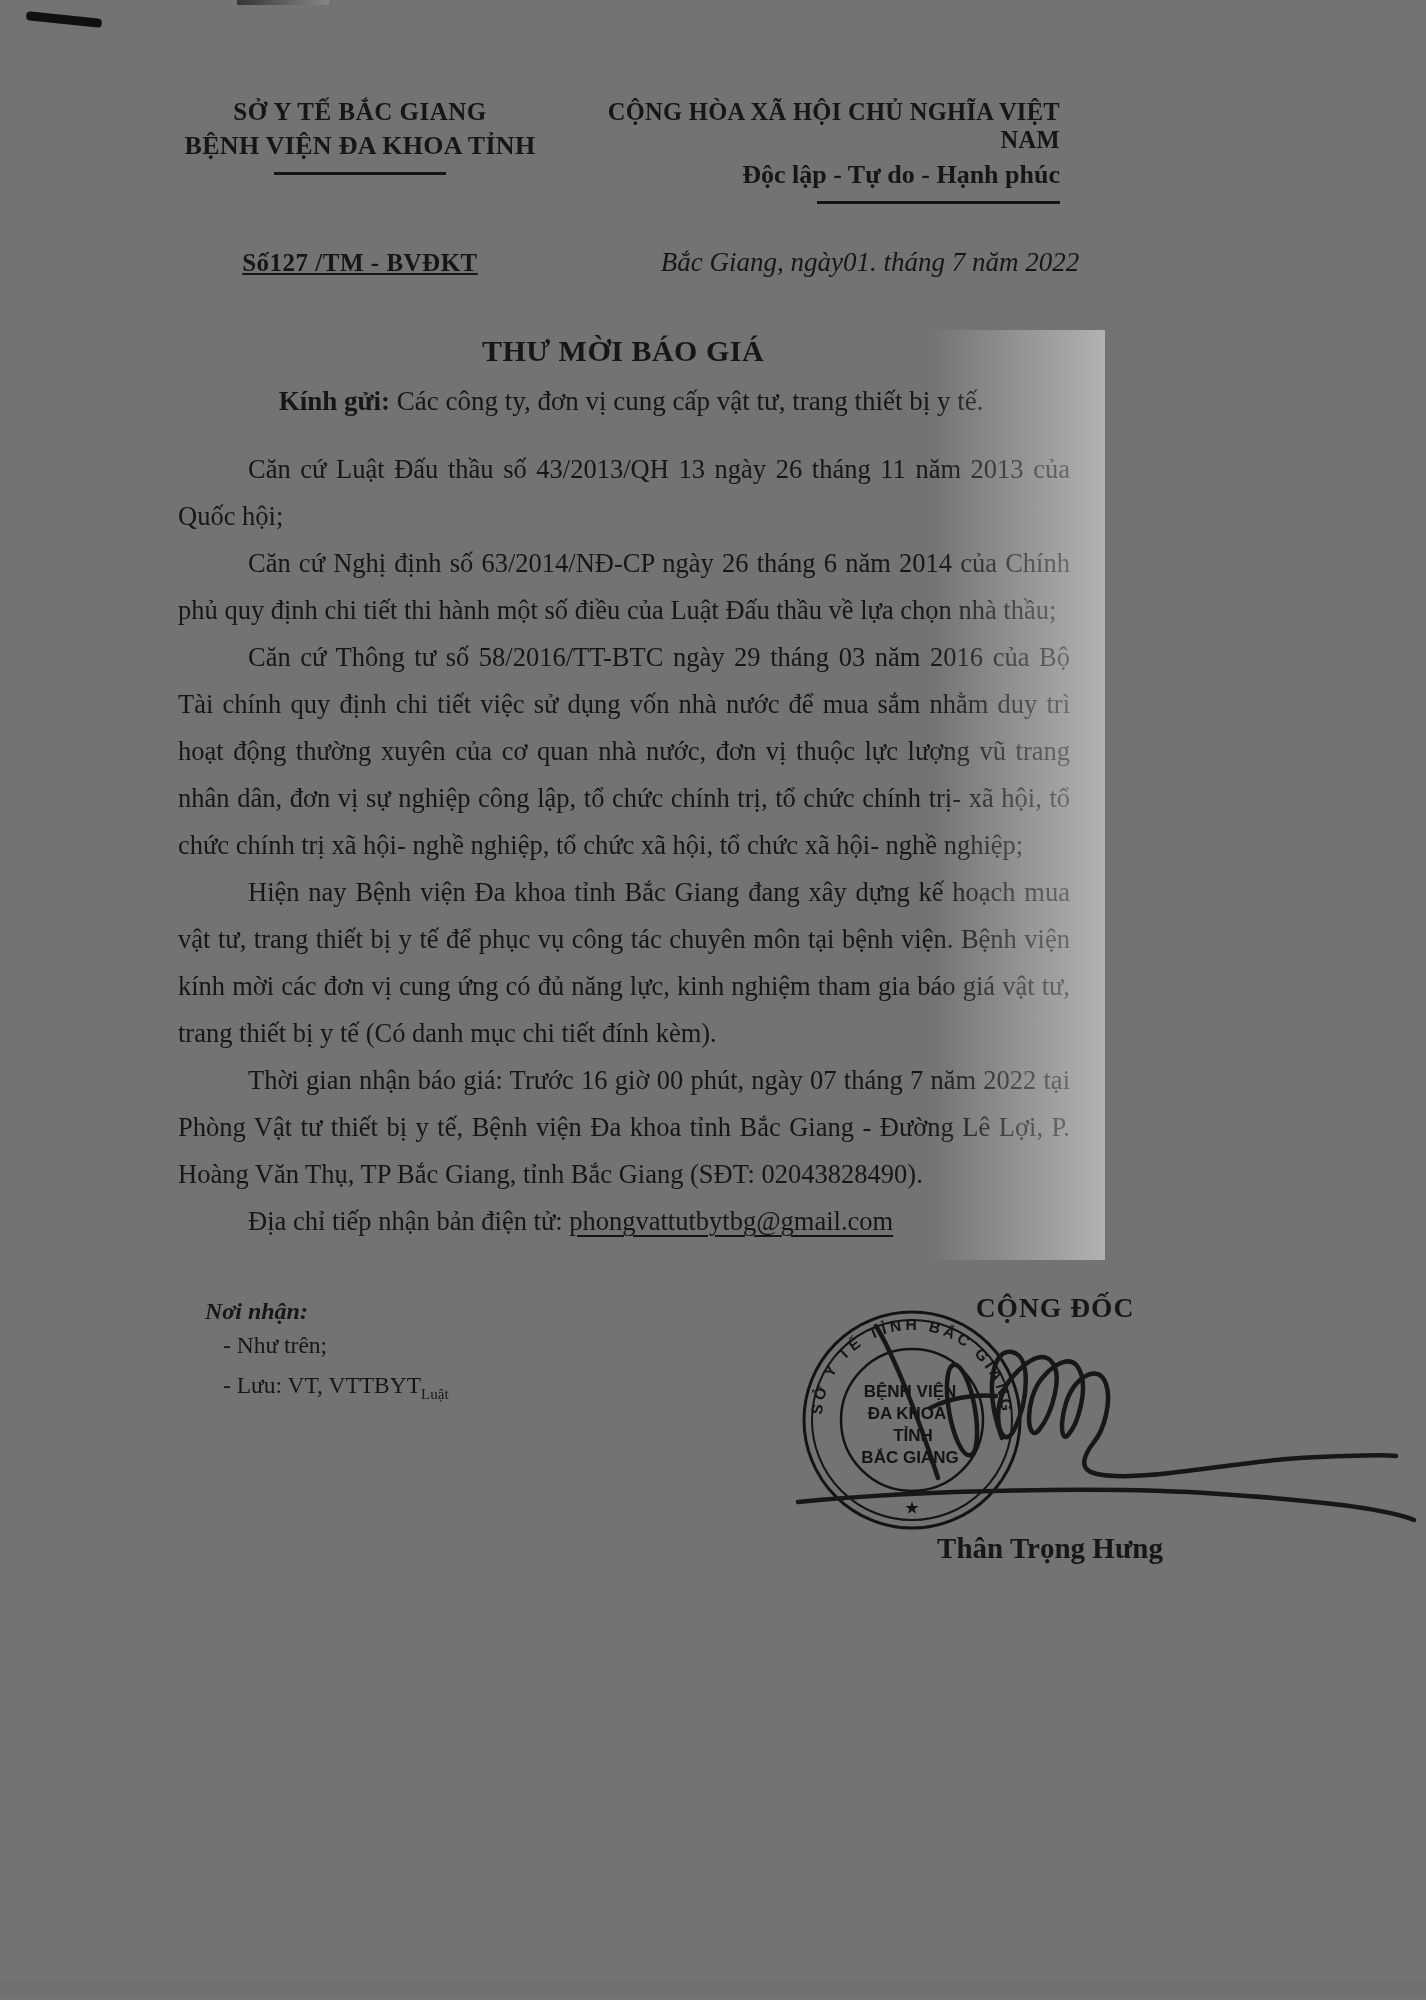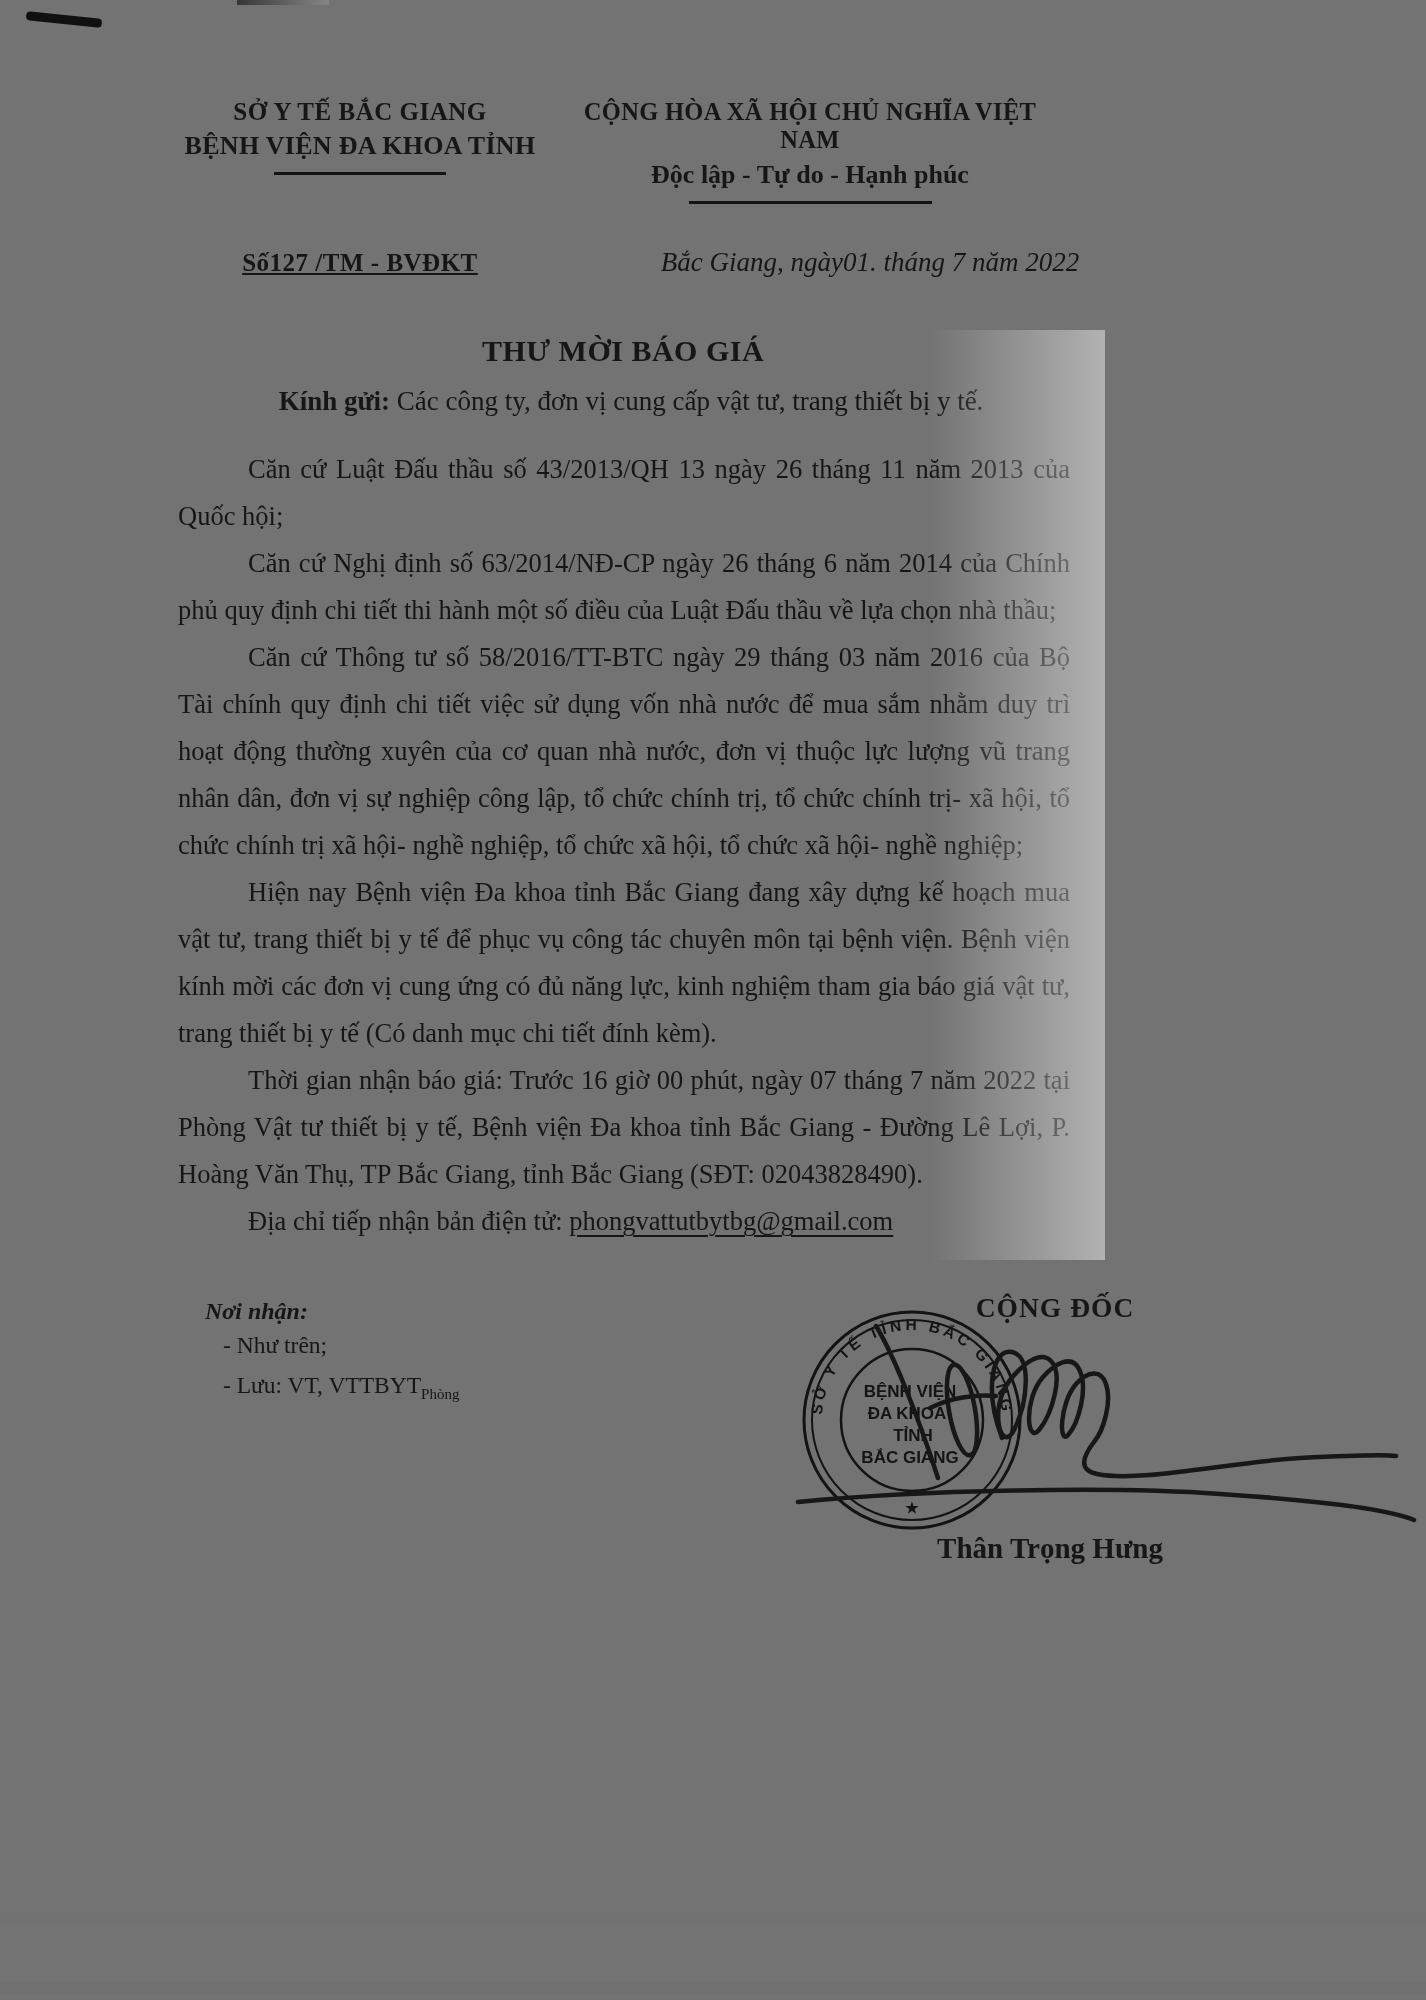--- a/index.html
+++ b/index.html
@@ -17,21 +17,21 @@
   .artifact-top-smudge{position:absolute;left:237px;top:0;width:92px;height:5px;background:linear-gradient(to right,#2a2a2a,#8a8a8a);opacity:.85;}
   .fade-right{position:absolute;left:930px;top:330px;width:175px;height:930px;background:linear-gradient(to right,rgba(255,255,255,0),rgba(255,255,255,.45));pointer-events:none;}
   .band1{position:absolute;left:0;top:1912px;width:100%;height:12px;background:rgba(80,80,80,.03);}
   .band2{position:absolute;left:0;top:1982px;width:100%;height:12px;background:rgba(80,80,80,.045);}
   
   .hdr-left{position:absolute;left:160px;top:98px;width:400px;text-align:center;}
   .hdr-left .l1{font-size:25px;font-weight:bold;letter-spacing:.5px;}
   .hdr-left .l2{font-size:26px;font-weight:bold;margin-top:5px;letter-spacing:.3px;}
   .hdr-underline{display:inline-block;height:3px;background:#141414;margin-top:9px;}
   .ul-left{width:172px;}
-  .hdr-right{position:absolute;left:560px;top:98px;width:500px;text-align:center;}
+  .hdr-right{position:absolute;left:560px;top:98px;width:500px;text-align:right;}
   .hdr-right .l1{font-size:24.5px;font-weight:bold;letter-spacing:.3px;}
   .hdr-right .l2{font-size:26px;font-weight:bold;margin-top:6px;}
   .ul-right{width:243px;}
   .ref-number{position:absolute;left:160px;top:249px;width:400px;text-align:center;font-size:25px;font-weight:bold;letter-spacing:.5px;text-decoration:underline;}
   .place-date{position:absolute;left:640px;top:247px;width:460px;text-align:center;font-size:27px;font-style:italic;}
   
   .doc-title{position:absolute;left:178px;top:334px;width:890px;text-align:center;font-size:30px;font-weight:bold;letter-spacing:.5px;}
   .salutation{position:absolute;left:178px;top:386px;width:890px;text-align:center;font-size:27px;}
   .salutation .b{font-weight:bold;margin-left:16px;}
   
@@ -84,21 +84,21 @@
     <p>Căn cứ Nghị định số 63/2014/NĐ-CP ngày 26 tháng 6 năm 2014 của Chính phủ quy định chi tiết thi hành một số điều của Luật Đấu thầu về lựa chọn nhà thầu;</p>
     <p>Căn cứ Thông tư số 58/2016/TT-BTC ngày 29 tháng 03 năm 2016 của Bộ Tài chính quy định chi tiết việc sử dụng vốn nhà nước để mua sắm nhằm duy trì hoạt động thường xuyên của cơ quan nhà nước, đơn vị thuộc lực lượng vũ trang nhân dân, đơn vị sự nghiệp công lập, tổ chức chính trị, tổ chức chính trị- xã hội, tổ chức chính trị xã hội- nghề nghiệp, tổ chức xã hội, tổ chức xã hội- nghề nghiệp;</p>
     <p><span>Hiện nay Bệnh viện Đa khoa tỉnh Bắc Giang đang xây dựng kế hoạch mua vật tư, trang thiết bị y tế để phục vụ công tác chuyên môn tại bệnh viện. Bệnh viện kính mời các đơn vị cung ứng có đủ năng lực, kinh nghiệm tham gia báo giá vật tư, trang thiết bị y tế</span> <span class="italic">(Có danh mục chi tiết đính kèm).</span></p>
     <p>Thời gian nhận báo giá: Trước 16 giờ 00 phút, ngày 07 tháng 7 năm 2022 tại Phòng Vật tư thiết bị y tế, Bệnh viện Đa khoa tỉnh Bắc Giang - Đường Lê Lợi, P. Hoàng Văn Thụ, TP Bắc Giang, tỉnh Bắc Giang (SĐT: 02043828490).</p>
     <p><span>Địa chỉ tiếp nhận bản điện tử:</span> <span class="email">phongvattutbytbg@gmail.com</span></p>
   </div>
 
   <div class="noi-nhan">
     <div class="label">Nơi nhận:</div>
     <div class="item">- Như trên;</div>
-    <div class="item"><span>- Lưu: VT, VTTBYT</span><span class="sub">Phòng</span></div>
+    <div class="item"><span>- Lưu: VT, VTTBYT</span><span class="sub">Luật</span></div>
   </div>
 
   <div class="giam-doc">CỘNG ĐỐC</div>
 
   <div class="stamp-wrap">
     <svg viewBox="0 0 230 230" width="230" height="230">
       <circle cx="115" cy="115" r="108" fill="none" stroke="#131313" stroke-width="3"></circle>
       <circle cx="115" cy="115" r="100" fill="none" stroke="#131313" stroke-width="2"></circle>
       <circle cx="115" cy="115" r="71" fill="none" stroke="#131313" stroke-width="2.5"></circle>
       <path id="ringPath" d="M 44.1,170.4 A 90,90 0 1,1 185.9,170.4" fill="none" stroke="none"></path>

